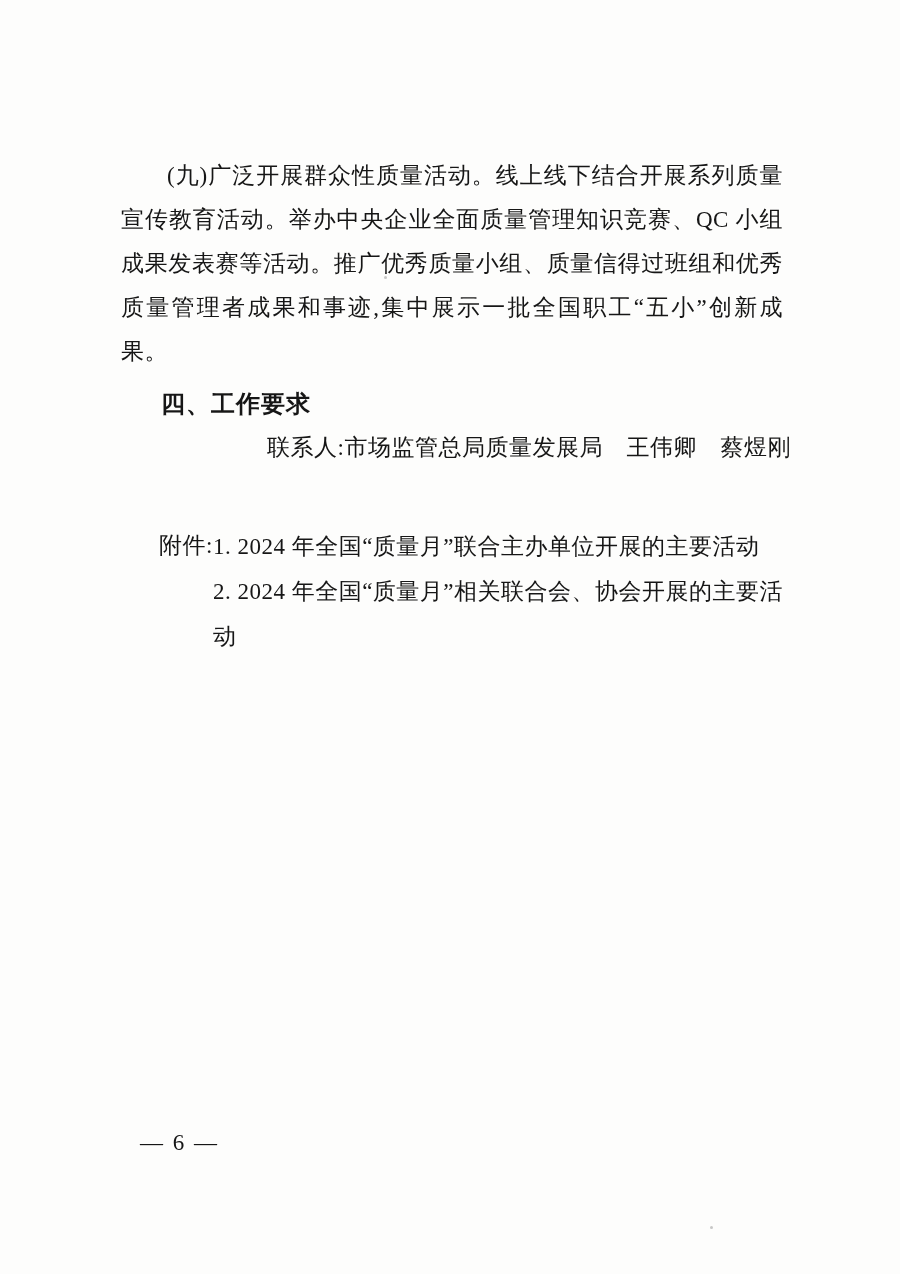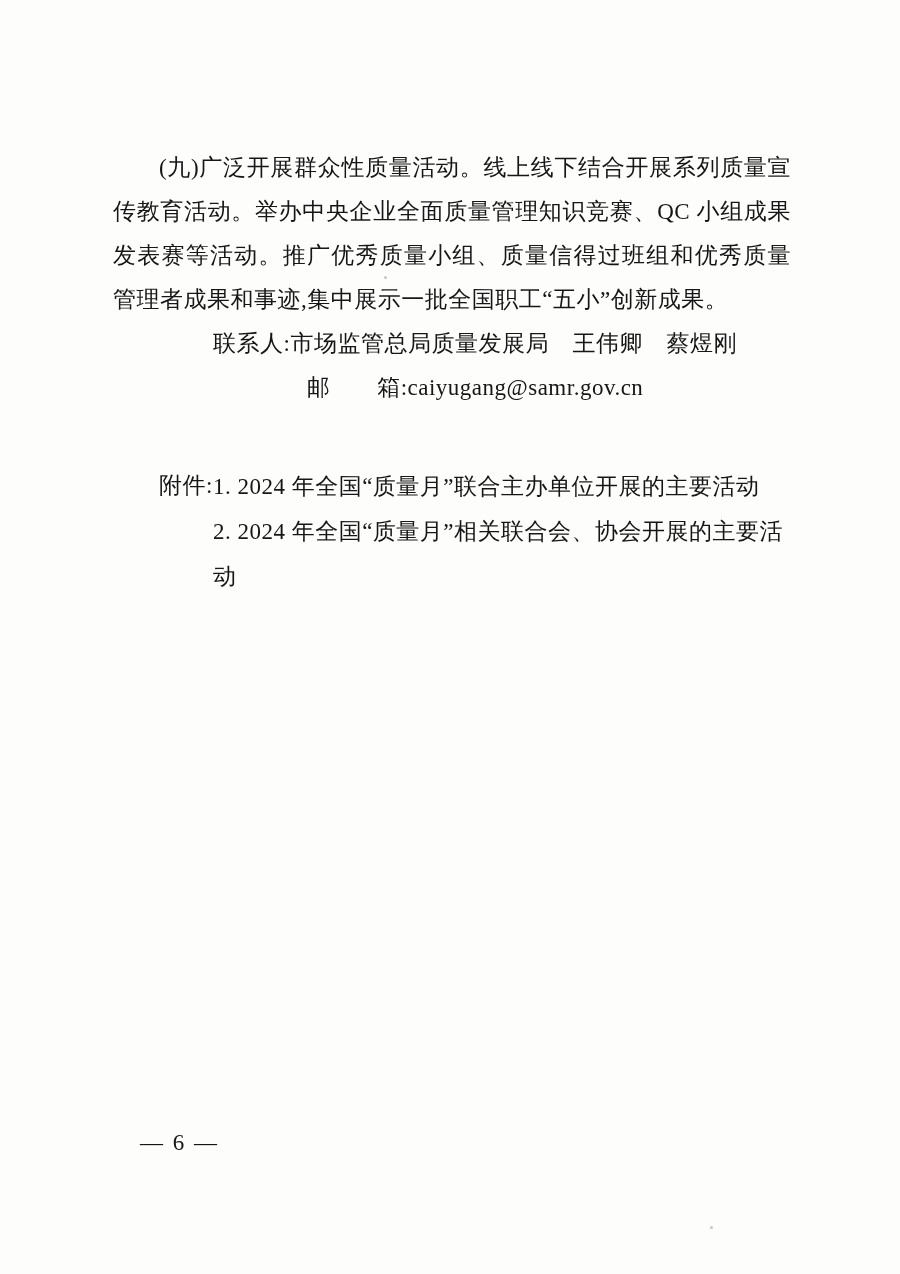--- a/index.html
+++ b/index.html
@@ -20,37 +20,37 @@
     position: absolute;
     left: 113px;
     top: 146px;
     width: 678px;
     font-size: 23px;
     line-height: 44px;
     text-align: justify;
     letter-spacing: 0.5px;
   }
   .para {
-    margin: 0;
+    margin: 8px;
     text-indent: 2em;
   }
   .heading {
     margin: 0;
     font-family: "Liberation Sans", "DejaVu Sans", sans-serif;
     font-weight: 700;
     font-size: 24px;
     line-height: 44px;
     text-indent: 2em;
     text-align: left;
     letter-spacing: 1px;
   }
   .contact-block p {
     margin: 0;
     text-indent: 2em;
-    text-align: center;
+    text-align: right;
   }
   .attachments {
     margin-top: 54px;
     padding-left: 46px;
     display: flex;
     align-items: flex-start;
     text-align: left;
   }
   .att-label {
     white-space: nowrap;
@@ -83,26 +83,26 @@
   .scan-dot.d2 { left: 710px; top: 1226px; width: 3px; height: 3px; }
 </style>
 </head>
 <body>
 
 <div class="page">
   <div class="content">
 
     <p class="para">(九)广泛开展群众性质量活动。线上线下结合开展系列质量宣传教育活动。举办中央企业全面质量管理知识竞赛、QC 小组成果发表赛等活动。推广优秀质量小组、质量信得过班组和优秀质量管理者成果和事迹,集中展示一批全国职工“五小”创新成果。</p>
 
+    <h3 class="heading">四、工作要求</h3>
 
 
 
     <div class="contact-block">
       <p>联系人:市场监管总局质量发展局　王伟卿　蔡煜刚</p>
-      <p>邮　　箱:caiyugang@samr.gov.cn</p>
     </div>
 
     <div class="attachments">
       <span class="att-label">附件:</span>
       <span class="att-list">
         <span class="att-item">1. 2024 年全国“质量月”联合主办单位开展的主要活动</span>
         <span class="att-item">2. 2024 年全国“质量月”相关联合会、协会开展的主要活动</span>
       </span>
     </div>
 

